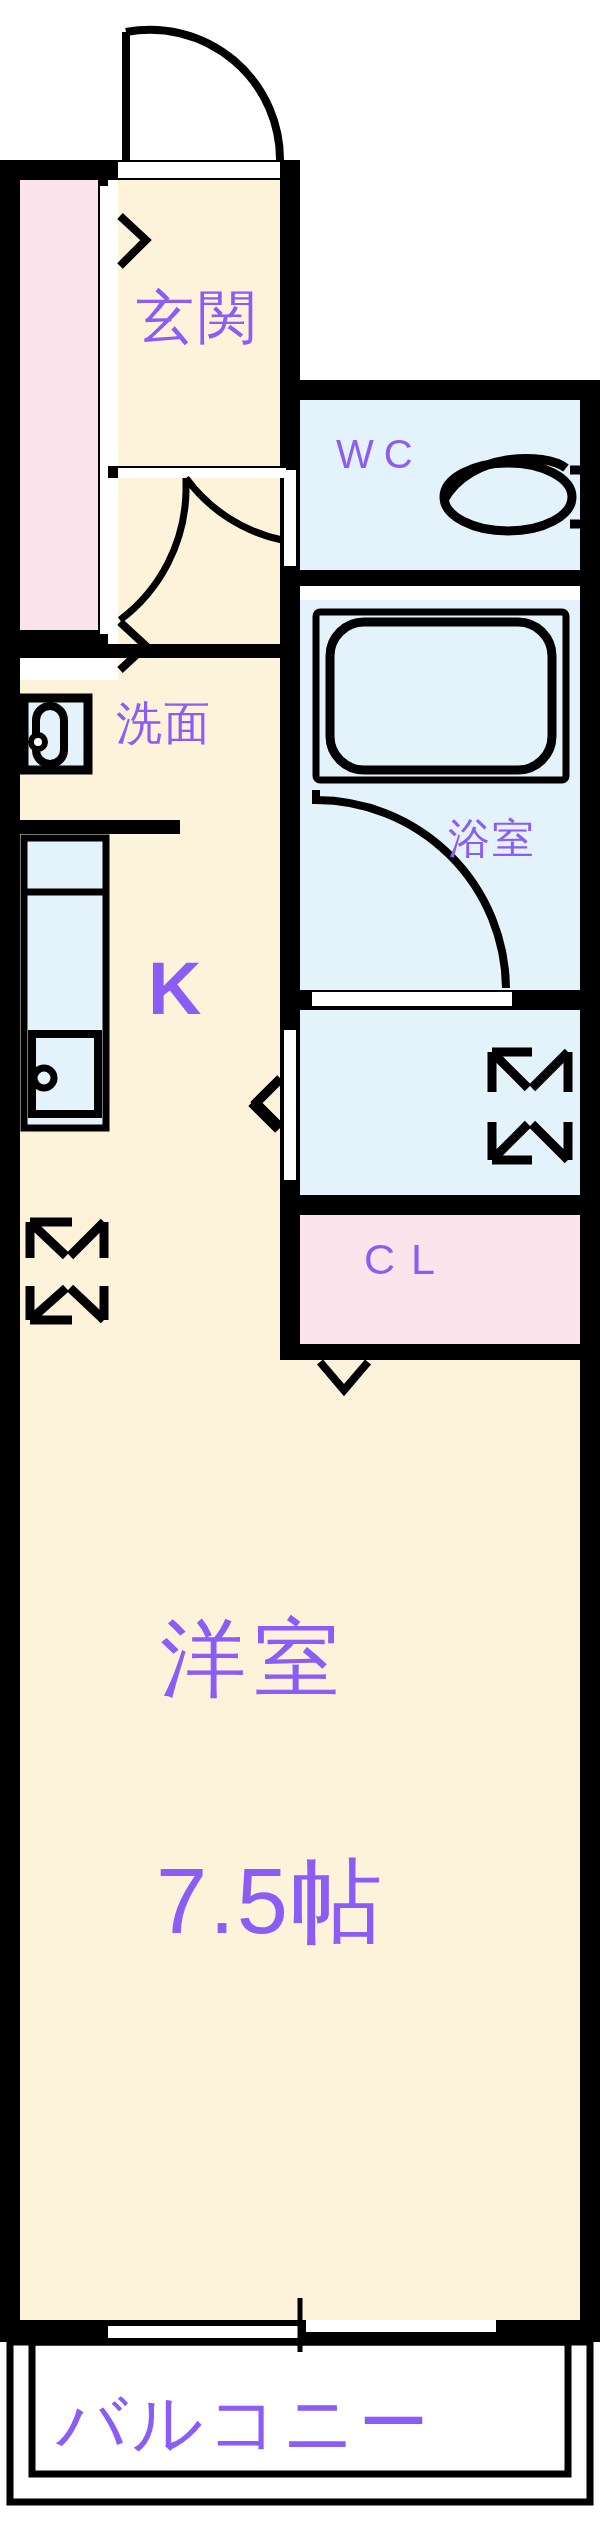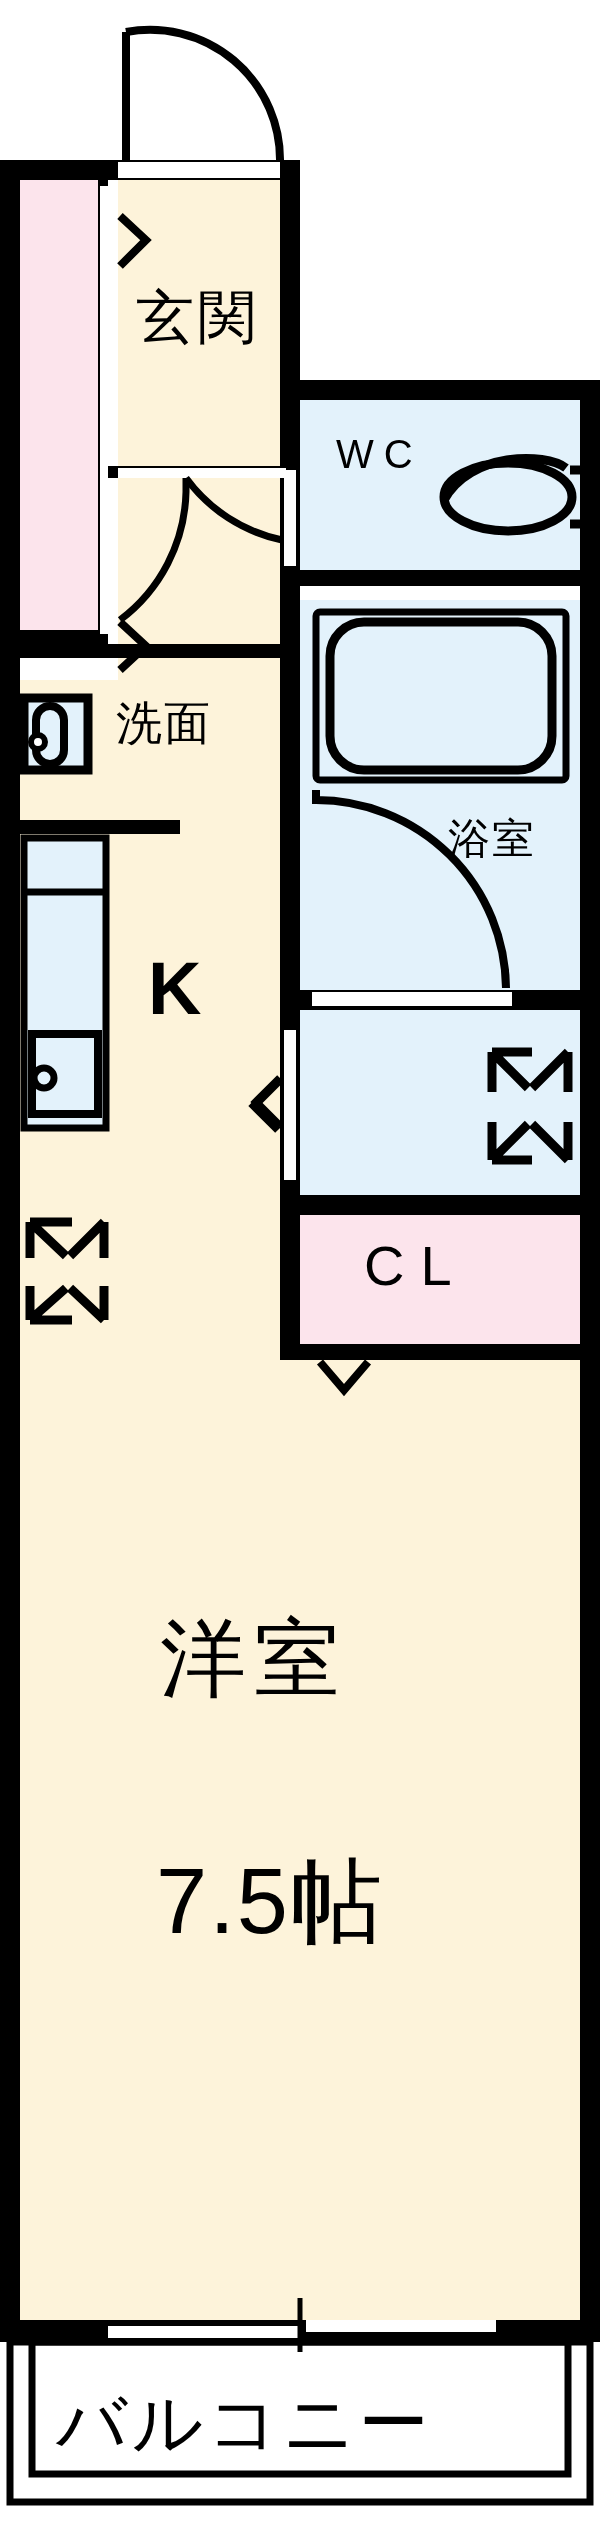--- a/index.html
+++ b/index.html
@@ -6,21 +6,21 @@
   body{font-family:"Liberation Sans","DejaVu Sans",sans-serif;}
   #plan{position:relative;width:600px;height:2541px;background:#ffffff;overflow:hidden;}
 
   .rect{position:absolute;box-sizing:border-box;}
   .wall{position:absolute;background:#000000;}
   .fill-room{background:#fdf3da;}
   .fill-wet{background:#e3f2fb;}
   .fill-closet{background:#fce4ec;}
   .fill-white{background:#ffffff;}
 
-  .label{position:absolute;color:#000000;white-space:nowrap;line-height:1;}
+  .label{position:absolute;color:#8b5cf6;white-space:nowrap;line-height:1;}
   .lbl-jp{font-family:"DejaVu Sans","Liberation Sans",sans-serif;font-weight:500;}
   .lbl-lat{font-family:"Liberation Sans",sans-serif;font-weight:400;}
 
   .svgover{position:absolute;left:0;top:0;width:600px;height:2541px;pointer-events:none;}
 </style>
 </head>
 <body>
 
 <div id="plan">
 
@@ -169,21 +169,21 @@
   <div class="label lbl-jp" style="left:136px; top:288px; font-size:58px; letter-spacing:4px;">玄関</div>
 
   <div class="label lbl-lat" style="left:336px; top:434px; font-size:40px; letter-spacing:10px;">WC</div>
 
   <div class="label lbl-jp" style="left:448px; top:800px; font-size:42px; letter-spacing:2px;margin-top:18px;">浴室</div>
 
   <div class="label lbl-jp" style="left:116px; top:700px; font-size:46px; letter-spacing:2px;">洗面</div>
 
   <div class="label lbl-lat" style="left:148px; top:952px; font-size:74px; font-weight:600;">K</div>
 
-  <div class="label lbl-lat" style="left:364px; top:1238px; font-size:56px; letter-spacing:16px;">CL</div>
+  <div class="label lbl-lat" style="left:364px; top:1238px; font-size:43px; letter-spacing:16px;">CL</div>
 
   <div class="label lbl-jp" style="left:160px; top:1615px; font-size:86px; letter-spacing:8px;">洋室</div>
 
   <div class="label lbl-lat" style="left:156px; top:1855px; font-size:92px; letter-spacing:2px;">7.5帖</div>
 
   <div class="label lbl-jp" style="left:56px; top:2388px; font-size:70px; letter-spacing:4px;">バルコニー</div>
 
 </div>
 
 </body></html>

